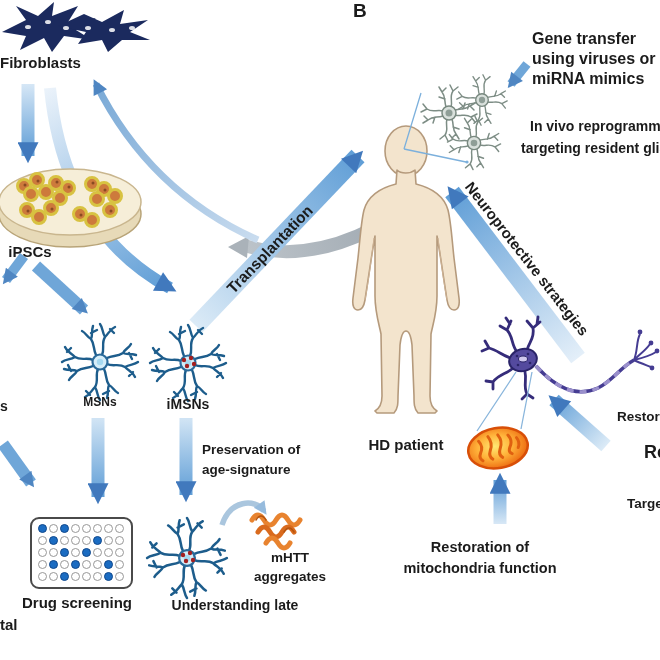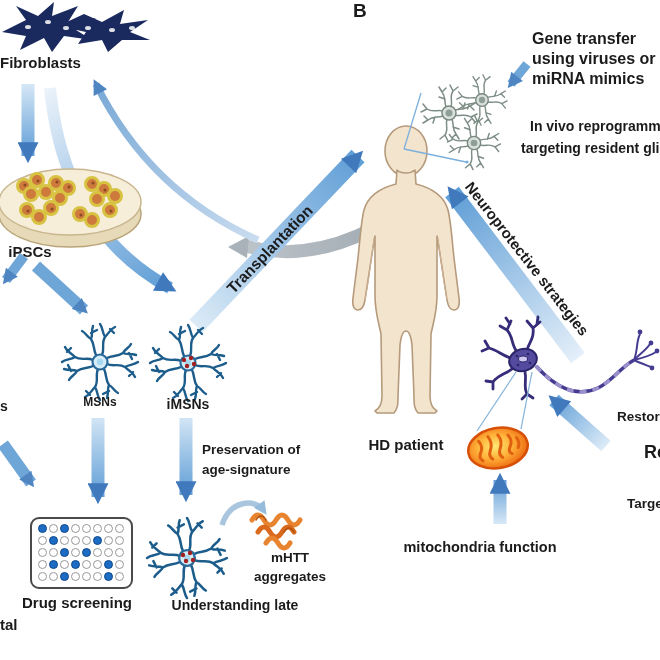--- a/index.html
+++ b/index.html
@@ -308,20 +308,21 @@
 </div>
 
 <div class="lbl" style="left:530px;top:118px;font-size:14px;">In vivo reprogramming</div>
 <div class="lbl" style="left:521px;top:140px;font-size:14px;">targeting resident glia</div>
 
 <div class="lbl ctr rot" style="left:422px;top:250px;width:210px;font-size:15px;transform:rotate(52deg);">Neuroprotective strategies</div>
 
 <div class="lbl ctr" style="left:346px;top:436px;width:120px;font-size:15px;">HD patient</div>
 
 <div class="lbl ctr" style="left:395px;top:537px;width:170px;font-size:14.5px;line-height:21px;">
+  <div>Restoration of</div>
   <div>mitochondria function</div>
 </div>
 
 <div class="lbl" style="left:617px;top:409px;font-size:13.5px;">Restor</div>
 <div class="lbl" style="left:644px;top:442px;font-size:18px;">Re</div>
 <div class="lbl" style="left:640px;top:459px;font-size:16px;margin-left:24px;">me</div>
 <div class="lbl" style="left:627px;top:496px;font-size:13.5px;">Targe</div>
 
 <div class="plate">
 

